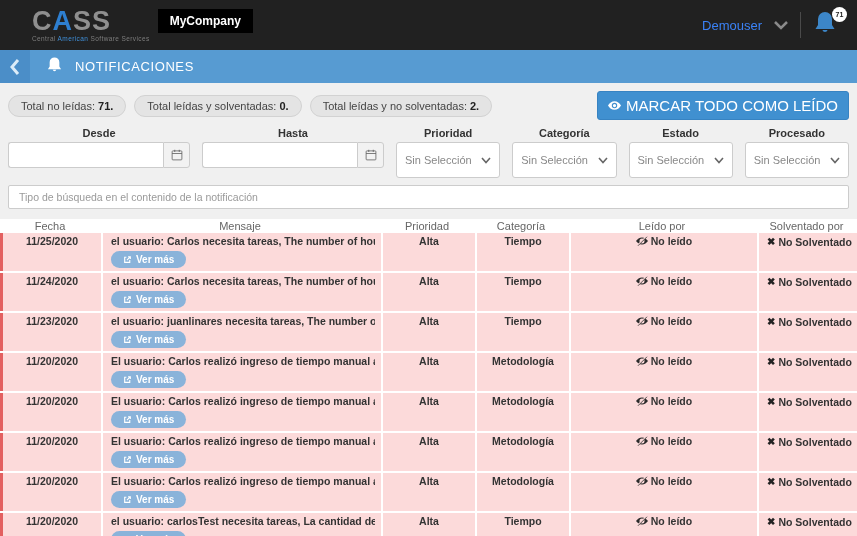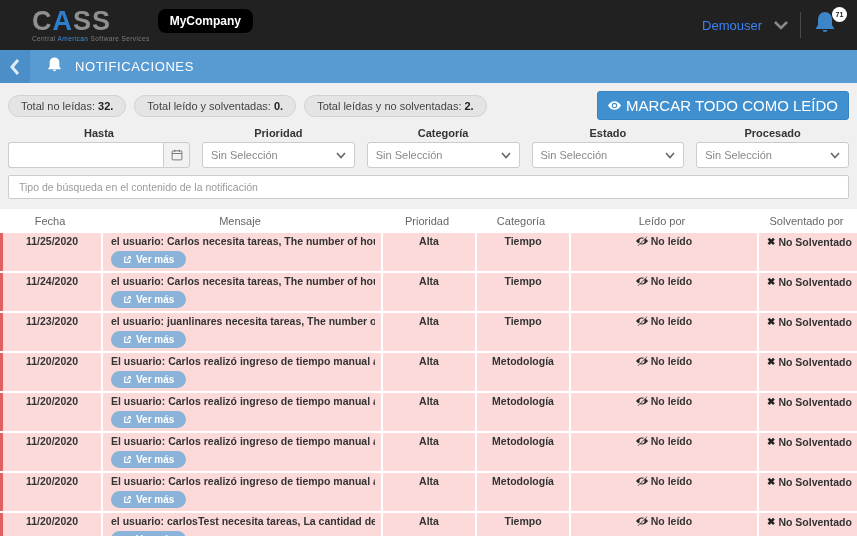--- a/index.html
+++ b/index.html
@@ -7,21 +7,21 @@
   body { font-family:"Liberation Sans", sans-serif; background:#f0f0f0; }
   .page { position:relative; width:857px; height:536px; background:#f0f0f0; }
 
   
   .topbar { height:50px; background:#212121; display:flex; align-items:center; padding:0 14px; }
   .logo-block { display:flex; flex-direction:column; margin-left:18px; }
   .logo-text { font-size:27px; font-weight:bold; color:#8f8f8f; letter-spacing:1px; line-height:26px; }
   .logo-text .blue { color:#2e7fd0; }
   .logo-sub { font-size:6.5px; color:#7d7d7d; letter-spacing:.4px; margin-top:1px; }
   .logo-sub .blue { color:#3f8fd8; }
-  .company-badge { background:#000; color:#fff; font-size:12px; font-weight:bold; padding:5px 12px; margin-left:8px; margin-top:-8px;border-radius:8px; }
+  .company-badge { background:#000; color:#fff; font-size:12px; font-weight:bold; padding:5px 12px; margin-left:8px; margin-top:-8px; }
   .topbar-right { margin-left:auto; display:flex; align-items:center; gap:12px; }
   .user-name { color:#3b82f6; font-size:13px; }
   .chev-down { display:inline-block; }
   .top-divider { width:1px; height:26px; background:#4a4a4a; }
   .bell-wrap { position:relative; width:30px; height:30px; }
   .bell-badge { position:absolute; top:-3px; right:-4px; width:15px; height:15px; background:#fff; border-radius:50%; font-size:7px; font-weight:bold; color:#222; display:flex; align-items:center; justify-content:center; }
 
   
   .titlebar { height:33px; background:#579bd2; display:flex; align-items:center; }
   .back-btn { width:30px; height:33px; background:#4b8ec8; display:flex; align-items:center; justify-content:center; cursor:pointer; }
@@ -34,31 +34,31 @@
   .stat-pill b { color:#222; }
   .mark-read-btn { margin-left:auto; background:#4090d0; border:1px solid #3783c2; border-radius:3px; color:#fff; font-size:15px; padding:5px 10px; display:flex; align-items:center; gap:5px; cursor:pointer; white-space:nowrap; }
 
   
   .filters { display:flex; gap:12px; padding:7px 8px 0 8px; }
   .filter-col { flex:1; display:flex; flex-direction:column; }
   .filter-label { font-size:11px; font-weight:bold; color:#333; text-align:center; margin-bottom:3px; }
   .input-group { display:flex; }
   .date-input { flex:1; height:26px; border:1px solid #ccc; border-right:none; border-radius:3px 0 0 3px; background:#fff; padding:0 6px; font-size:11px; color:#333; min-width:0; }
   .cal-btn { width:27px; height:26px; background:#f2f2f2; border:1px solid #ccc; border-radius:0 3px 3px 0; display:flex; align-items:center; justify-content:center; cursor:pointer; }
-  .fake-select { height:26px; border:1px solid #ccc; border-radius:3px; background:#fff; display:flex; align-items:center; justify-content:space-between; padding:0 8px; font-size:11px; color:#888; cursor:pointer; }
+  .fake-select { height:36px; border:1px solid #ccc; border-radius:3px; background:#fff; display:flex; align-items:center; justify-content:space-between; padding:0 8px; font-size:11px; color:#888; cursor:pointer; }
 
   
   .search-wrap { padding:7px 8px 0 8px; }
   .search-input { width:100%; height:24px; border:1px solid #ccc; border-radius:2px; background:#fff; padding:0 10px; font-size:10.5px; color:#333; }
   .search-input::placeholder { color:#9a9a9a; }
 
   
   .table { margin-top:10px; background:#fff; }
   .thead, .trow { display:grid; grid-template-columns:100px 280px 94px 94px 188px 101px; }
-  .thead { height:24px; align-items:center; background:#fff; }
+  .thead { height:14px; align-items:center; background:#fff; }
   .th { font-size:11px; color:#666; text-align:center; }
   .trow { background:#fcdada; border-left:3px solid #e36060; margin-bottom:2px; min-height:38px; }
   .td { border-right:2px solid #fff; padding-top:2px; font-size:10.5px; font-weight:bold; color:#333; text-align:center; }
   .td:last-child { border-right:none; }
   .td-mensaje { text-align:left; padding-left:8px; padding-right:6px; }
   .msg-text { display:block; white-space:nowrap; overflow:hidden; }
   .ver-mas { display:inline-flex; align-items:center; gap:4px; background:#8ab3da; color:#fff; font-size:10px; font-weight:bold; border:none; border-radius:9px; padding:3px 12px; margin-top:4px; cursor:pointer; }
   .cell-flex { display:inline-flex; align-items:center; gap:3px; }
   .x-glyph { font-size:10px; font-weight:bold; color:#222; }
 </style>
@@ -98,32 +98,46 @@
     </div>
     <span class="bell">
       <svg width="17" height="18" viewBox="0 0 24 26">
           <path d="M12 2a7 7 0 0 0-7 7v6l-2.5 4h19L19 15V9a7 7 0 0 0-7-7zm-2.6 18a2.7 2.7 0 0 0 5.2 0z" fill="#fff"></path>
         </svg>
     </span>
     <span class="title-text">NOTIFICACIONES</span>
   </div>
 
   <div class="stats-row">
-    <span class="stat-pill"><span>Total no leídas: </span><b>32.</b></span>
-    <span class="stat-pill"><span>Total leído y solventadas: </span><b>0.</b></span>
+    <span class="stat-pill"><span>Total no leídas: </span><b>71.</b></span>
+    <span class="stat-pill"><span>Total leídas y solventadas: </span><b>0.</b></span>
     <span class="stat-pill"><span>Total leídas y no solventadas: </span><b>2.</b></span>
     <button class="mark-read-btn">
       <svg width="13" height="9" viewBox="0 0 24 16">
           <path d="M12 0C7 0 2.7 3.1 0 8c2.7 4.9 7 8 12 8s9.3-3.1 12-8C21.3 3.1 17 0 12 0zm0 13a5 5 0 1 1 0-10 5 5 0 0 1 0 10zm0-2a3 3 0 1 0 0-6 3 3 0 0 0 0 6z" fill="#fff"></path>
         </svg>
       <span>MARCAR TODO COMO LEÍDO</span>
     </button>
   </div>
 
   <div class="filters">
+    <div class="filter-col">
+      <span class="filter-label">Desde</span>
+      <div class="input-group">
+        <input class="date-input" value="" style="">
+        <button class="cal-btn">
+          <svg width="12" height="12" viewBox="0 0 16 16">
+              <rect x="1.5" y="2.5" width="13" height="12" rx="1" fill="none" stroke="#555"></rect>
+              <line x1="1.5" y1="6" x2="14.5" y2="6" stroke="#555"></line>
+              <line x1="5" y1="1" x2="5" y2="4" stroke="#555"></line>
+              <line x1="11" y1="1" x2="11" y2="4" stroke="#555"></line>
+            </svg>
+        </button>
+      </div>
+    </div>
     <div class="filter-col">
       <span class="filter-label">Hasta</span>
       <div class="input-group">
         <input class="date-input" value="" style="">
         <button class="cal-btn">
           <svg width="12" height="12" viewBox="0 0 16 16">
               <rect x="1.5" y="2.5" width="13" height="12" rx="1" fill="none" stroke="#555"></rect>
               <line x1="1.5" y1="6" x2="14.5" y2="6" stroke="#555"></line>
               <line x1="5" y1="1" x2="5" y2="4" stroke="#555"></line>
               <line x1="11" y1="1" x2="11" y2="4" stroke="#555"></line>

